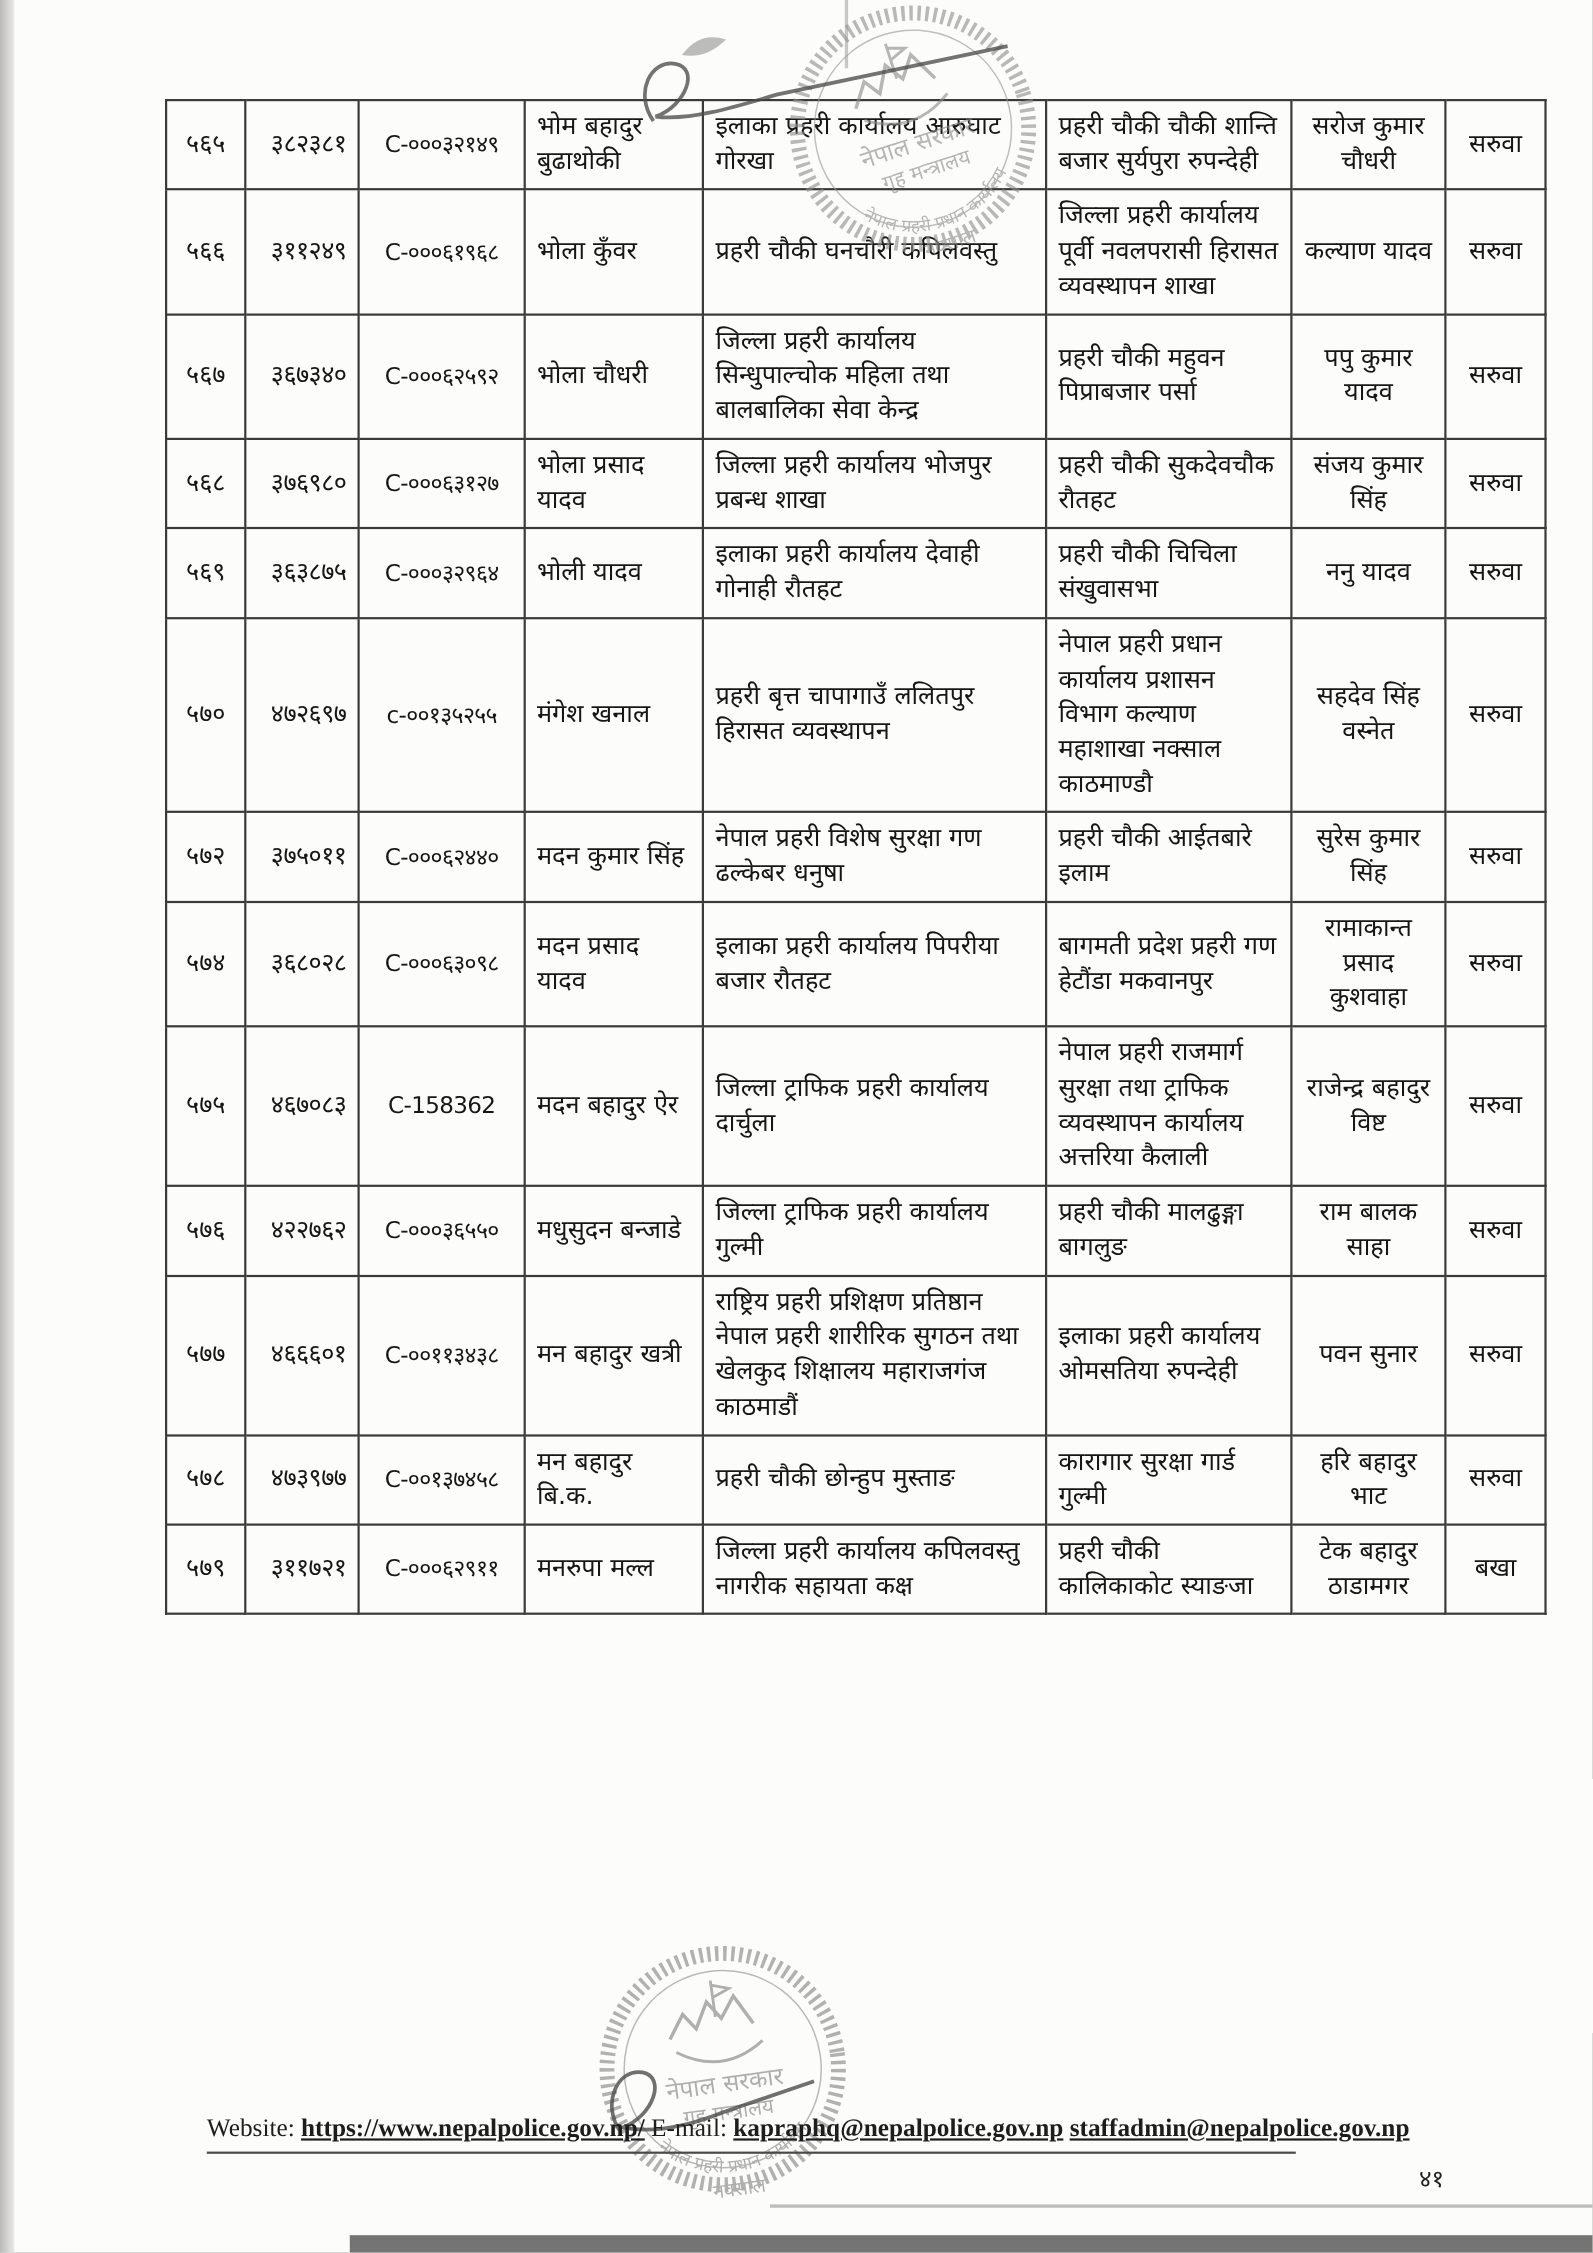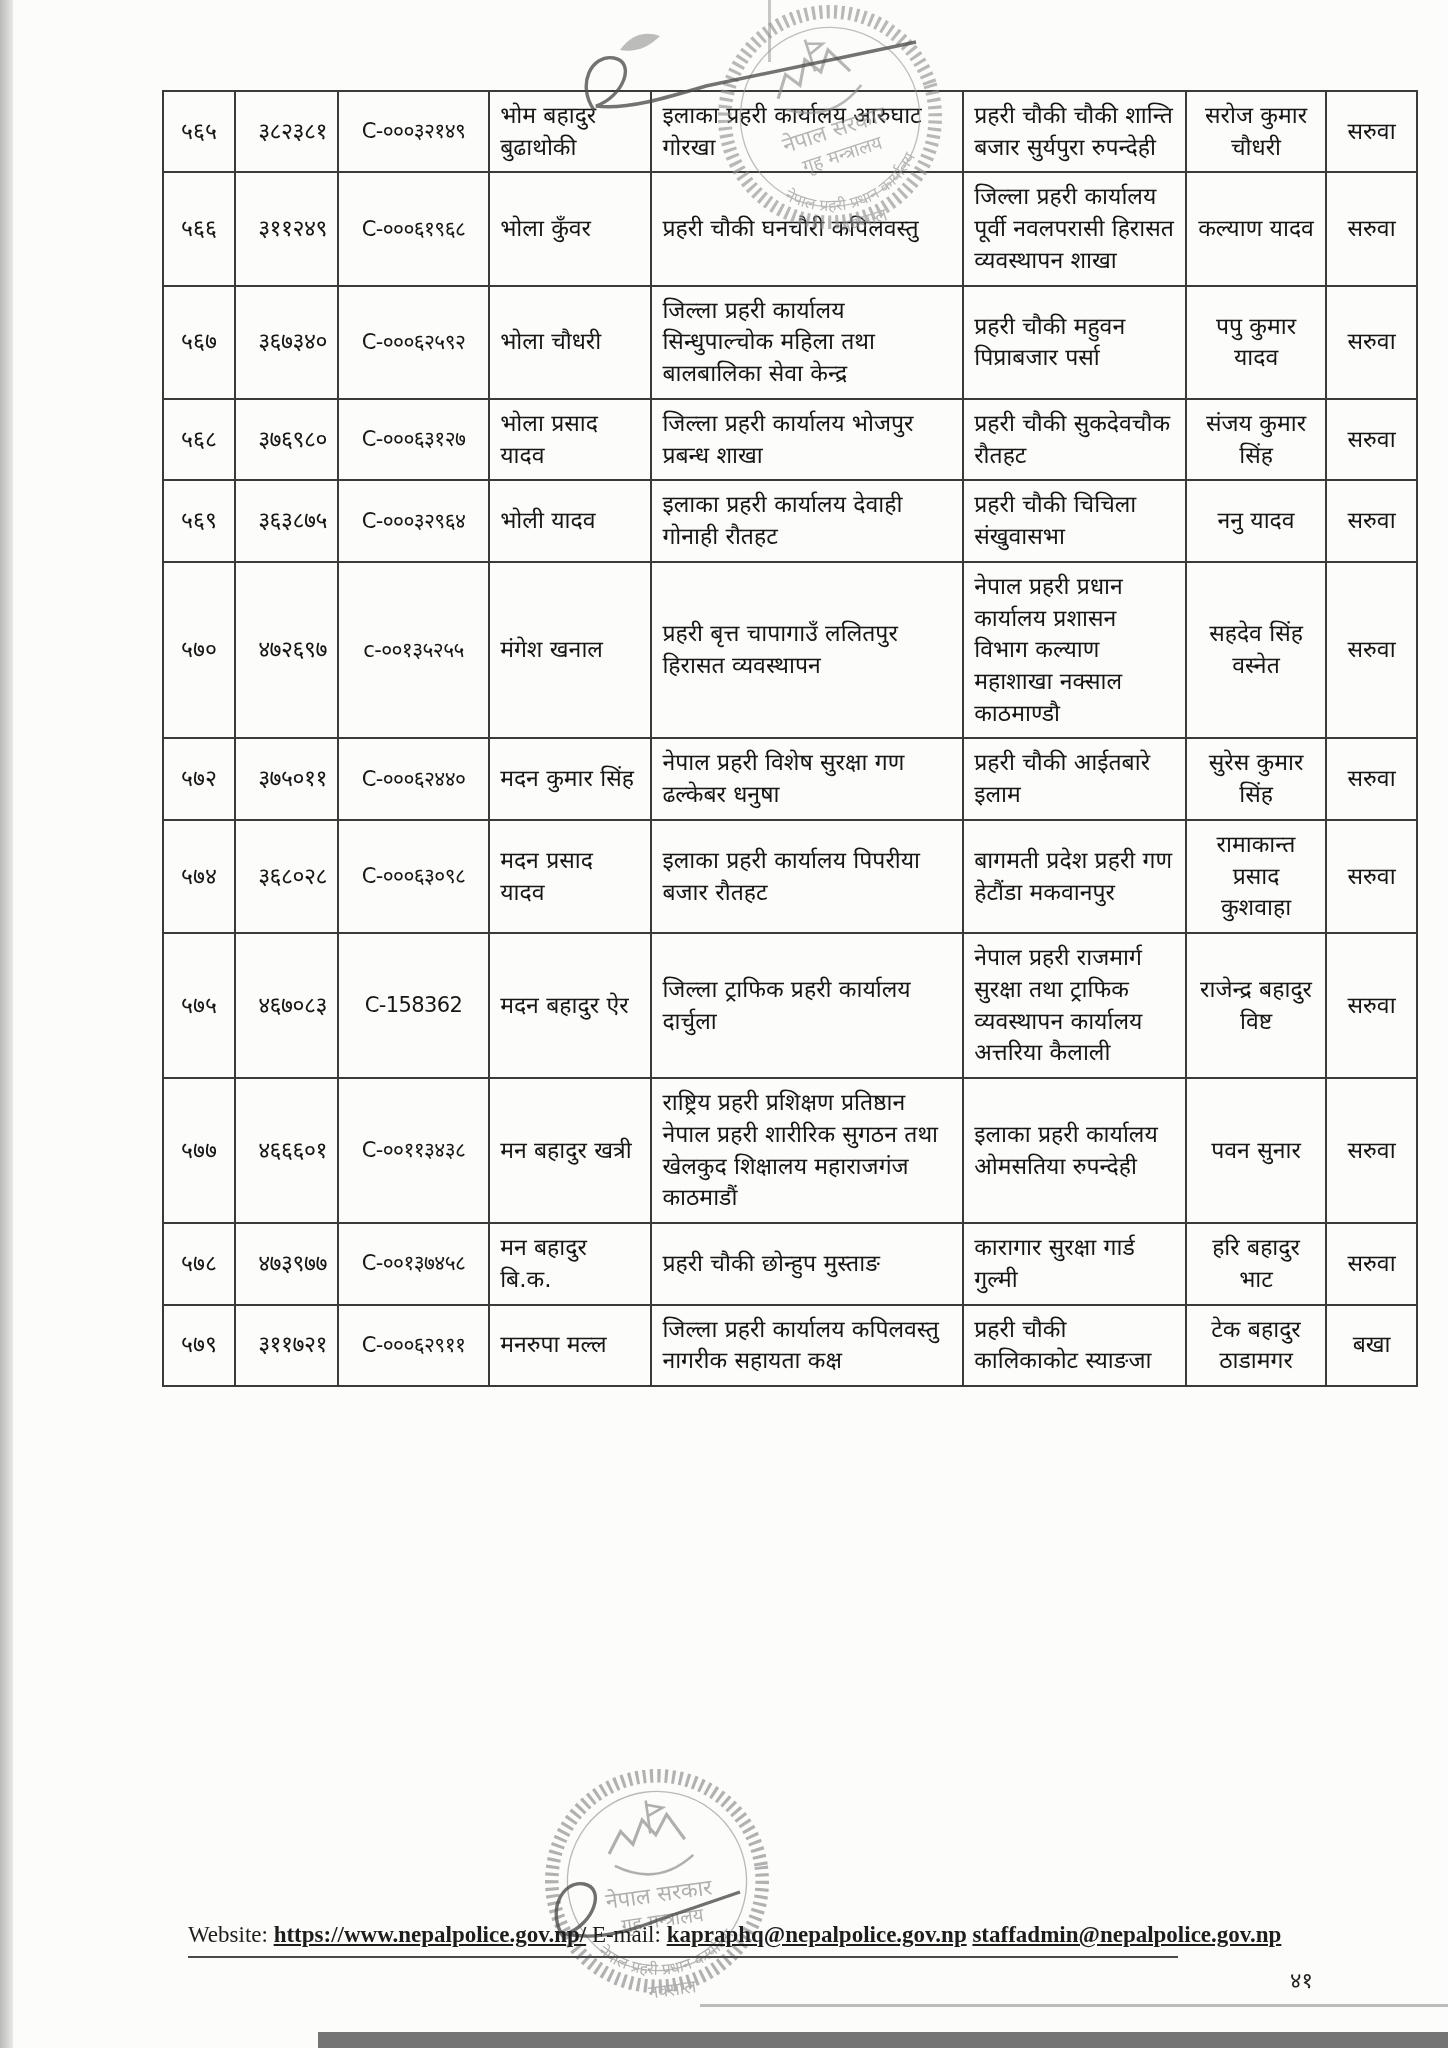--- a/index.html
+++ b/index.html
@@ -11,21 +11,21 @@
   .edge-left{position:absolute;left:0;top:0;width:13px;height:2048px;
     background:linear-gradient(90deg,#b9b9b7,#eae9e6);}
   .fold-top{position:absolute;left:768px;top:0;width:3px;height:62px;background:#c7c7c5;}
   .scan-line-bottom{position:absolute;left:700px;top:2004px;width:748px;height:3px;background:#bdbdbb;}
   .band-bottom{position:absolute;left:318px;top:2032px;width:1130px;height:16px;background:#747474;}
 
   
   table.roster{
     position:absolute;left:150px;top:90px;width:1256px;
     border-collapse:collapse;table-layout:fixed;
-    font-size:23px;line-height:1.38;margin-left:12px;
+    font-size:23px;line-height:1.38;
   }
   table.roster td{
     border:2px solid #3a3a3a;vertical-align:middle;
     padding:8px 10px;word-wrap:break-word;
   }
   .col-sn{width:4.8%;text-align:center;}
   .col-reg_no{width:7.6%;text-align:right;white-space:nowrap;letter-spacing:-0.5px;}
   .col-cid{width:12%;text-align:center;white-space:nowrap;font-size:21px;letter-spacing:-0.6px;}
   .col-name{width:13%;text-align:left;}
   .col-current_office{width:26.6%;text-align:left;}
@@ -143,20 +143,30 @@
           <td class="col-remark">सरुवा</td>
         </tr>
         <tr>
           <td class="col-sn">५७५</td>
           <td class="col-reg_no">४६७०८३</td>
           <td class="col-cid">C-158362</td>
           <td class="col-name">मदन बहादुर ऐर</td>
           <td class="col-current_office">जिल्ला ट्राफिक प्रहरी कार्यालय दार्चुला</td>
           <td class="col-transfer_office">नेपाल प्रहरी राजमार्ग सुरक्षा तथा ट्राफिक व्यवस्थापन कार्यालय अत्तरिया कैलाली</td>
           <td class="col-replacement">राजेन्द्र बहादुर विष्ट</td>
+          <td class="col-remark">सरुवा</td>
+        </tr>
+        <tr>
+          <td class="col-sn">५७६</td>
+          <td class="col-reg_no">४२२७६२</td>
+          <td class="col-cid">C-०००३६५५०</td>
+          <td class="col-name">मधुसुदन बन्जाडे</td>
+          <td class="col-current_office">जिल्ला ट्राफिक प्रहरी कार्यालय गुल्मी</td>
+          <td class="col-transfer_office">प्रहरी चौकी मालढुङ्गा बागलुङ</td>
+          <td class="col-replacement">राम बालक साहा</td>
           <td class="col-remark">सरुवा</td>
         </tr>
         <tr>
           <td class="col-sn">५७७</td>
           <td class="col-reg_no">४६६६०१</td>
           <td class="col-cid">C-००११३४३८</td>
           <td class="col-name">मन बहादुर खत्री</td>
           <td class="col-current_office">राष्ट्रिय प्रहरी प्रशिक्षण प्रतिष्ठान नेपाल प्रहरी शारीरिक सुगठन तथा खेलकुद शिक्षालय महाराजगंज काठमाडौं</td>
           <td class="col-transfer_office">इलाका प्रहरी कार्यालय ओमसतिया रुपन्देही</td>
           <td class="col-replacement">पवन सुनार</td>

